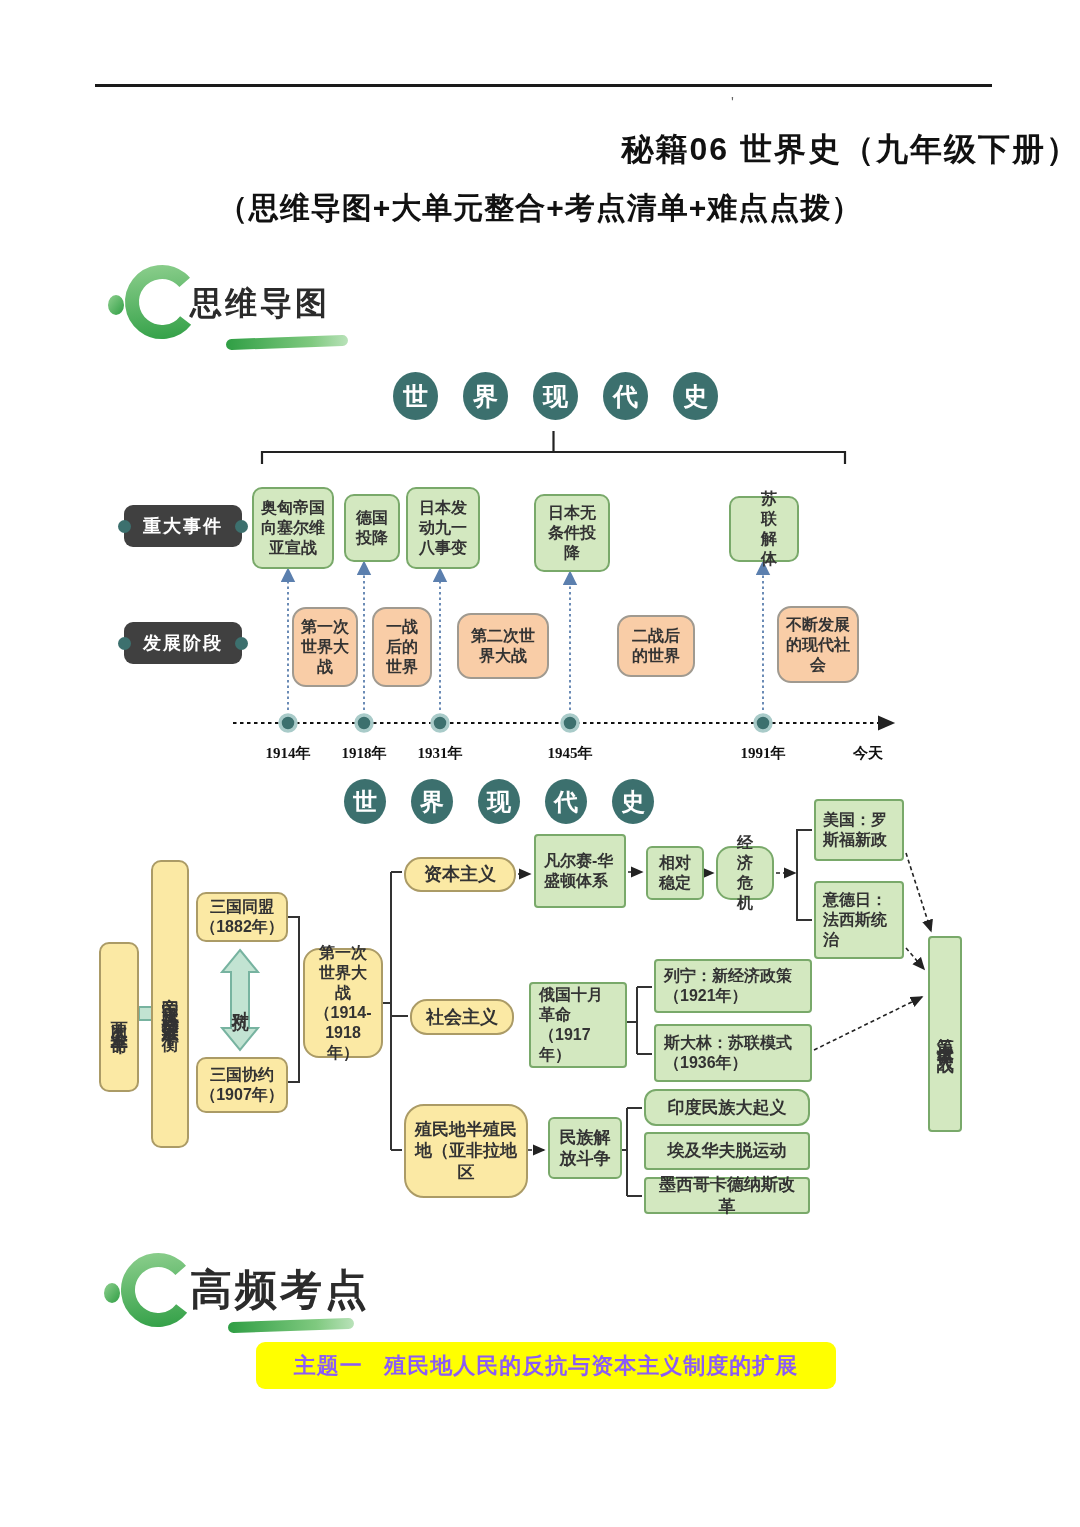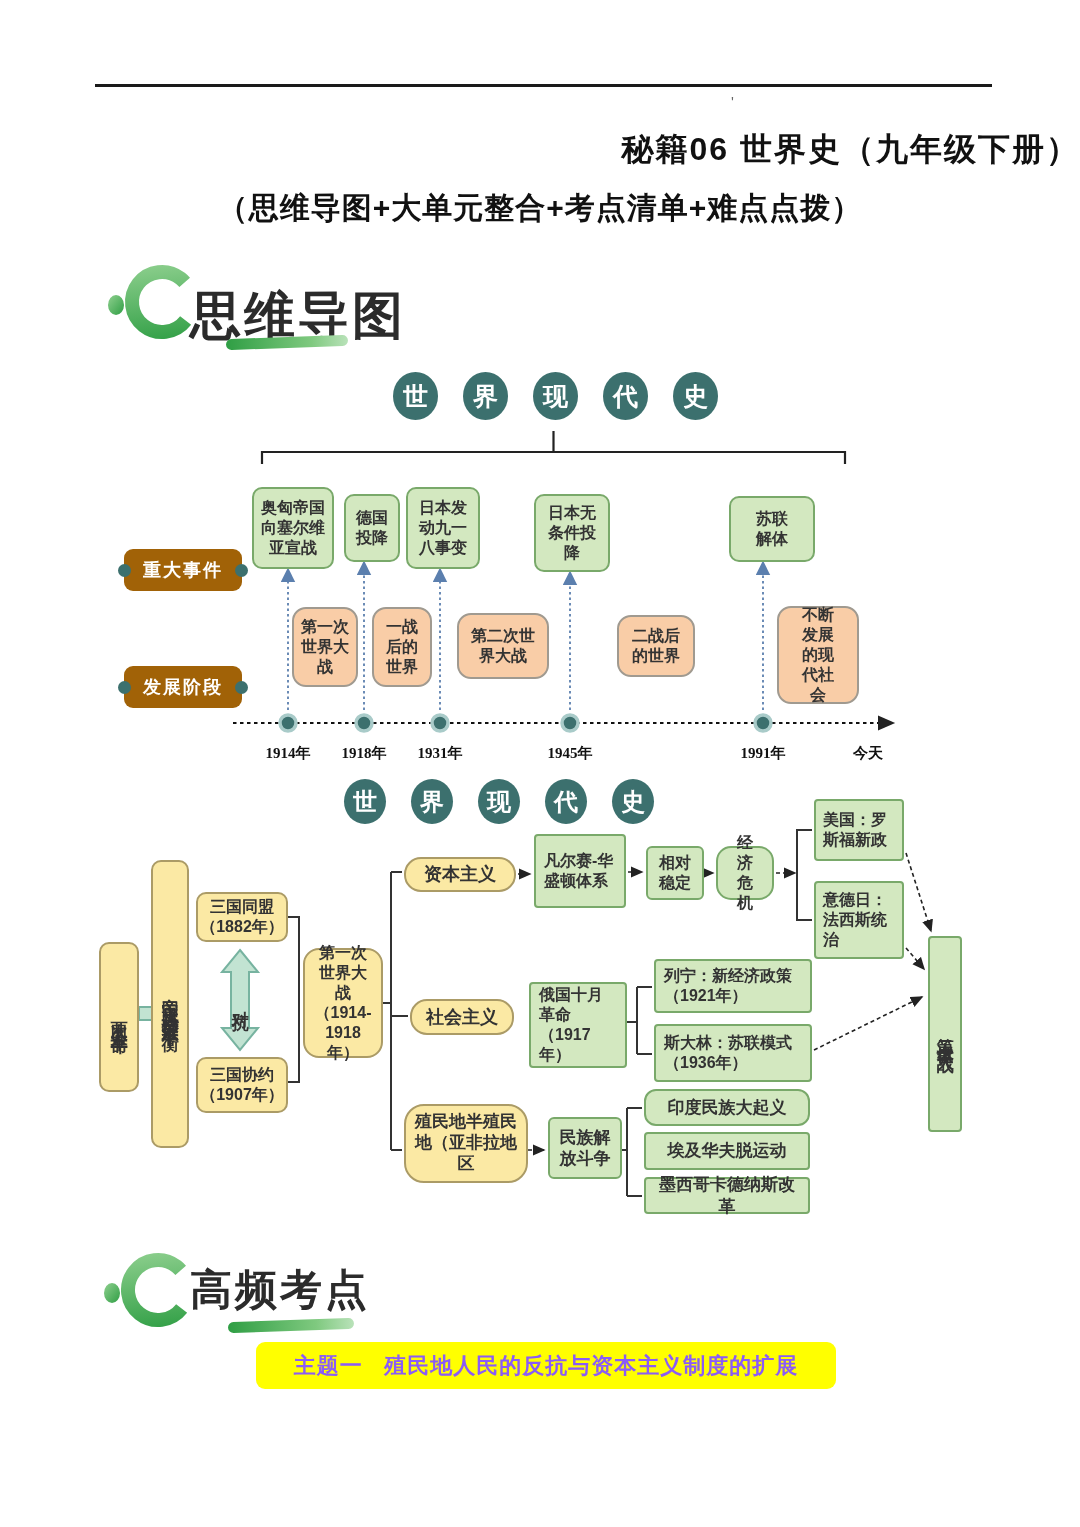--- a/index.html
+++ b/index.html
@@ -6,21 +6,21 @@
   #page{
     position:relative;width:1080px;height:1527px;margin:0 auto;
     background:#ffffff;overflow:hidden;
     font-family:"Liberation Sans","DejaVu Sans",sans-serif;color:#222;
   }
   .abs{position:absolute;box-sizing:border-box;}
   .rule{background:#1a1a1a;height:3px;}
   .doc-title{width:100%;text-align:right;font-size:32px;font-weight:bold;letter-spacing:2px;color:#111;}
   .doc-sub{width:100%;text-align:center;font-size:30px;font-weight:bold;letter-spacing:1px;color:#111;}
   .stray{font-size:15px;color:#666;}
-  .section-label{font-size:51px;font-weight:bold;color:#2b2b2b;letter-spacing:3px;}
+  .section-label{font-size:32px;font-weight:bold;color:#2b2b2b;letter-spacing:3px;}
   .swoosh{height:11px;border-radius:7px;background:linear-gradient(90deg,#2f9e44,#7fc97f 70%,#b9e2b9);transform:rotate(-2deg);}
   
   .hcirc{
     border-radius:50%;background:#3c706e;color:#fff;font-weight:bold;
     display:flex;align-items:center;justify-content:center;
   }
   .hc1{width:45px;height:48px;font-size:25px;}
   .hc2{width:42px;height:45px;font-size:24px;}
   
   .node{
@@ -28,22 +28,22 @@
     text-align:center;line-height:1.25;
   }
   .greenbox{background:#d3e8c0;border:2px solid #79a96a;border-radius:10px;}
   .peachbox{background:#f9cda7;border:2px solid #a09a90;border-radius:14px;}
   .yellowbox{background:#fbe9a4;border:2px solid #ab9b66;border-radius:10px;}
   .pill{border-radius:17px;}
   .leftalign{justify-content:flex-start;text-align:left;}
   .vtext{writing-mode:vertical-rl;letter-spacing:3px;}
   
   .badge{
-    background:#a16207;color:#fff;font-weight:bold;font-size:18px;letter-spacing:2px;
-    display:flex;align-items:center;justify-content:center;border-radius:9px;margin-top:44px;
+    background:#404040;color:#fff;font-weight:bold;font-size:18px;letter-spacing:2px;
+    display:flex;align-items:center;justify-content:center;border-radius:9px;
   }
   .badge::before,.badge::after{
     content:"";position:absolute;width:13px;height:13px;border-radius:50%;background:#3c706e;top:50%;margin-top:-6.5px;
   }
   .badge::before{left:-6px;}
   .badge::after{right:-6px;}
   .datelab{font-family:"Liberation Serif","DejaVu Serif",serif;font-size:15px;color:#111;font-weight:bold;text-align:center;}
   .theme-bar{
     background:#ffff00;color:#8b5cf6;font-weight:bold;font-size:22px;letter-spacing:1px;
     display:flex;align-items:center;justify-content:center;white-space:pre;border-radius:9px;
@@ -139,27 +139,27 @@
   <div class="abs hcirc hc1" style="left:603px;top:372px;">代</div>
   <div class="abs hcirc hc1" style="left:673px;top:372px;">史</div>
 
   <div class="abs badge" style="left:124px;top:505px;width:118px;height:42px;">重大事件</div>
   <div class="abs badge" style="left:124px;top:622px;width:118px;height:42px;">发展阶段</div>
 
   <div class="abs node greenbox" style="left:252px;top:487px;width:82px;height:82px;font-size:16px;padding:2px 4px;">奥匈帝国向塞尔维亚宣战</div>
   <div class="abs node greenbox" style="left:344px;top:494px;width:56px;height:68px;font-size:16px;padding:2px 5px;">德国投降</div>
   <div class="abs node greenbox" style="left:406px;top:487px;width:74px;height:82px;font-size:16px;padding:2px 6px;">日本发动九一八事变</div>
   <div class="abs node greenbox" style="left:534px;top:494px;width:76px;height:78px;font-size:16px;padding:2px 7px;">日本无条件投降</div>
-  <div class="abs node greenbox" style="left:729px;top:496px;width:86px;height:66px;font-size:16px;padding:2px 20px;">苏联解体</div>
+  <div class="abs node greenbox" style="left:729px;top:496px;width:70px;height:66px;font-size:16px;padding:2px 20px;text-align:right;">苏联解体</div>
 
   <div class="abs node peachbox" style="left:292px;top:607px;width:66px;height:80px;font-size:16px;padding:2px 6px;">第一次世界大战</div>
   <div class="abs node peachbox" style="left:372px;top:607px;width:60px;height:80px;font-size:16px;padding:2px 12px;">一战后的世界</div>
   <div class="abs node peachbox" style="left:457px;top:613px;width:92px;height:66px;font-size:16px;padding:2px 6px;">第二次世界大战</div>
   <div class="abs node peachbox" style="left:617px;top:615px;width:78px;height:62px;font-size:16px;padding:2px 8px;">二战后的世界</div>
-  <div class="abs node peachbox" style="left:777px;top:606px;width:82px;height:98px;font-size:16px;padding:2px 22px;">不断发展的现代社会</div>
+  <div class="abs node peachbox" style="left:777px;top:606px;width:82px;height:77px;font-size:16px;padding:2px 2px;">不断发展的现代社会</div>
 
   <div class="abs datelab" style="left:258px;top:744px;width:60px;">1914年</div>
   <div class="abs datelab" style="left:334px;top:744px;width:60px;">1918年</div>
   <div class="abs datelab" style="left:410px;top:744px;width:60px;">1931年</div>
   <div class="abs datelab" style="left:540px;top:744px;width:60px;">1945年</div>
   <div class="abs datelab" style="left:733px;top:744px;width:60px;">1991年</div>
   <div class="abs datelab" style="left:838px;top:744px;width:60px;">今天</div>
 
   <div class="abs hcirc hc2" style="left:344px;top:779px;">世</div>
   <div class="abs hcirc hc2" style="left:411px;top:779px;">界</div>
@@ -180,21 +180,21 @@
   <div class="abs node greenbox" style="left:716px;top:846px;width:58px;height:54px;font-size:16px;padding:2px 13px;border-radius:15px;">经济危机</div>
   <div class="abs node greenbox leftalign" style="left:814px;top:799px;width:90px;height:62px;font-size:16px;padding:2px 7px;border-radius:4px;">美国：罗斯福新政</div>
   <div class="abs node greenbox leftalign" style="left:814px;top:881px;width:90px;height:78px;font-size:16px;padding:2px 7px;border-radius:4px;">意德日：法西斯统治</div>
   <div class="abs node greenbox vtext" style="left:928px;top:936px;width:34px;height:196px;font-size:17px;border-radius:4px;">第二次世界大战</div>
 
   <div class="abs node yellowbox pill" style="left:410px;top:999px;width:104px;height:36px;font-size:18px;">社会主义</div>
   <div class="abs node greenbox leftalign" style="left:529px;top:982px;width:98px;height:86px;font-size:16px;padding:2px 8px;border-radius:4px;">俄国十月革命（1917年）</div>
   <div class="abs node greenbox leftalign" style="left:654px;top:959px;width:158px;height:54px;font-size:16px;padding:2px 8px;border-radius:4px;">列宁：新经济政策（1921年）</div>
   <div class="abs node greenbox leftalign" style="left:654px;top:1024px;width:158px;height:58px;font-size:16px;padding:2px 8px;border-radius:4px;">斯大林：苏联模式（1936年）</div>
 
-  <div class="abs node yellowbox" style="left:404px;top:1104px;width:124px;height:79px;font-size:17px;border-radius:20px;padding:2px 8px;font-family:Liberation Mono, monospace;">殖民地半殖民地（亚非拉地区</div>
+  <div class="abs node yellowbox" style="left:404px;top:1104px;width:124px;height:94px;font-size:17px;border-radius:20px;padding:2px 8px;">殖民地半殖民地（亚非拉地区</div>
   <div class="abs node greenbox" style="left:548px;top:1117px;width:74px;height:62px;font-size:17px;padding:2px 8px;border-radius:6px;">民族解放斗争</div>
   <div class="abs node greenbox" style="left:644px;top:1089px;width:166px;height:37px;font-size:17px;padding:0 6px;border-radius:12px;">印度民族大起义</div>
   <div class="abs node greenbox" style="left:644px;top:1132px;width:166px;height:38px;font-size:17px;padding:0 6px;border-radius:4px;">埃及华夫脱运动</div>
   <div class="abs node greenbox" style="left:644px;top:1177px;width:166px;height:37px;font-size:17px;padding:0 6px;border-radius:4px;">墨西哥卡德纳斯改革</div>
 
   <svg class="abs" style="left:100px;top:1238px;z-index:2;" width="100" height="104" viewBox="0 0 100 104">
     <defs>
       <linearGradient id="lg2" x1="0" y1="0" x2="1" y2="1">
         <stop offset="0" stop-color="#8fd08f"></stop>
           <stop offset="1" stop-color="#2f9e44"></stop>

